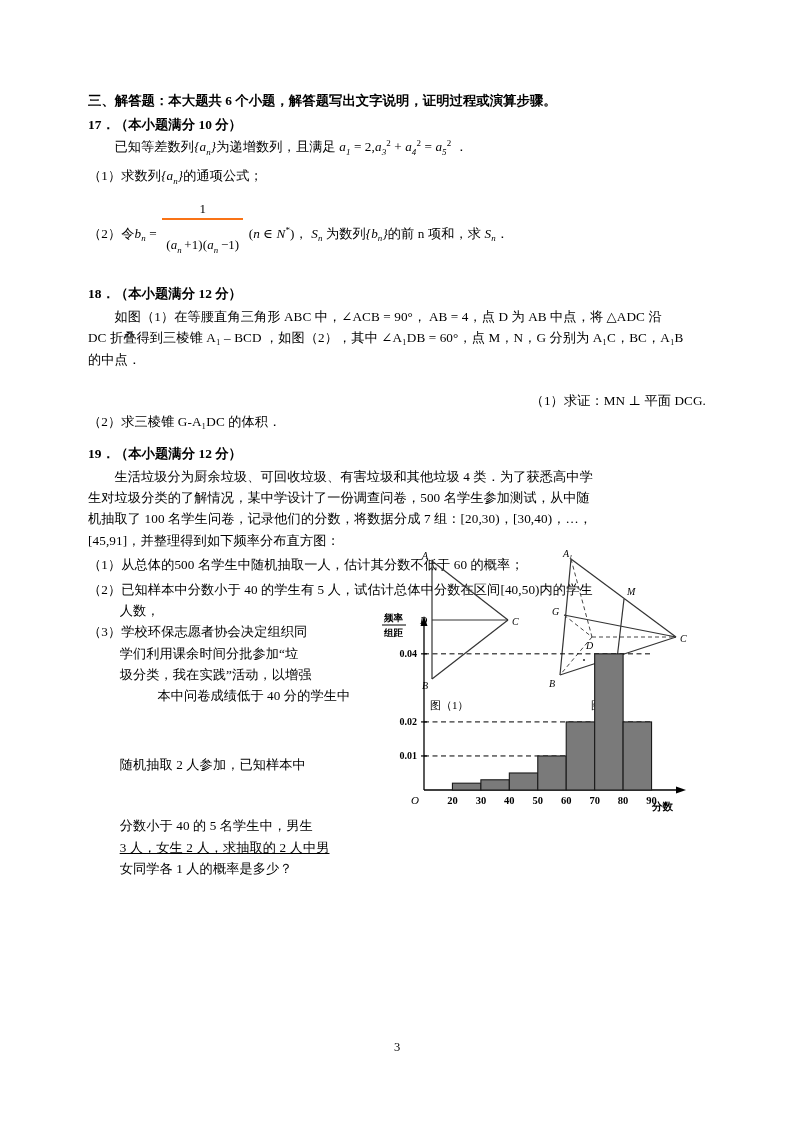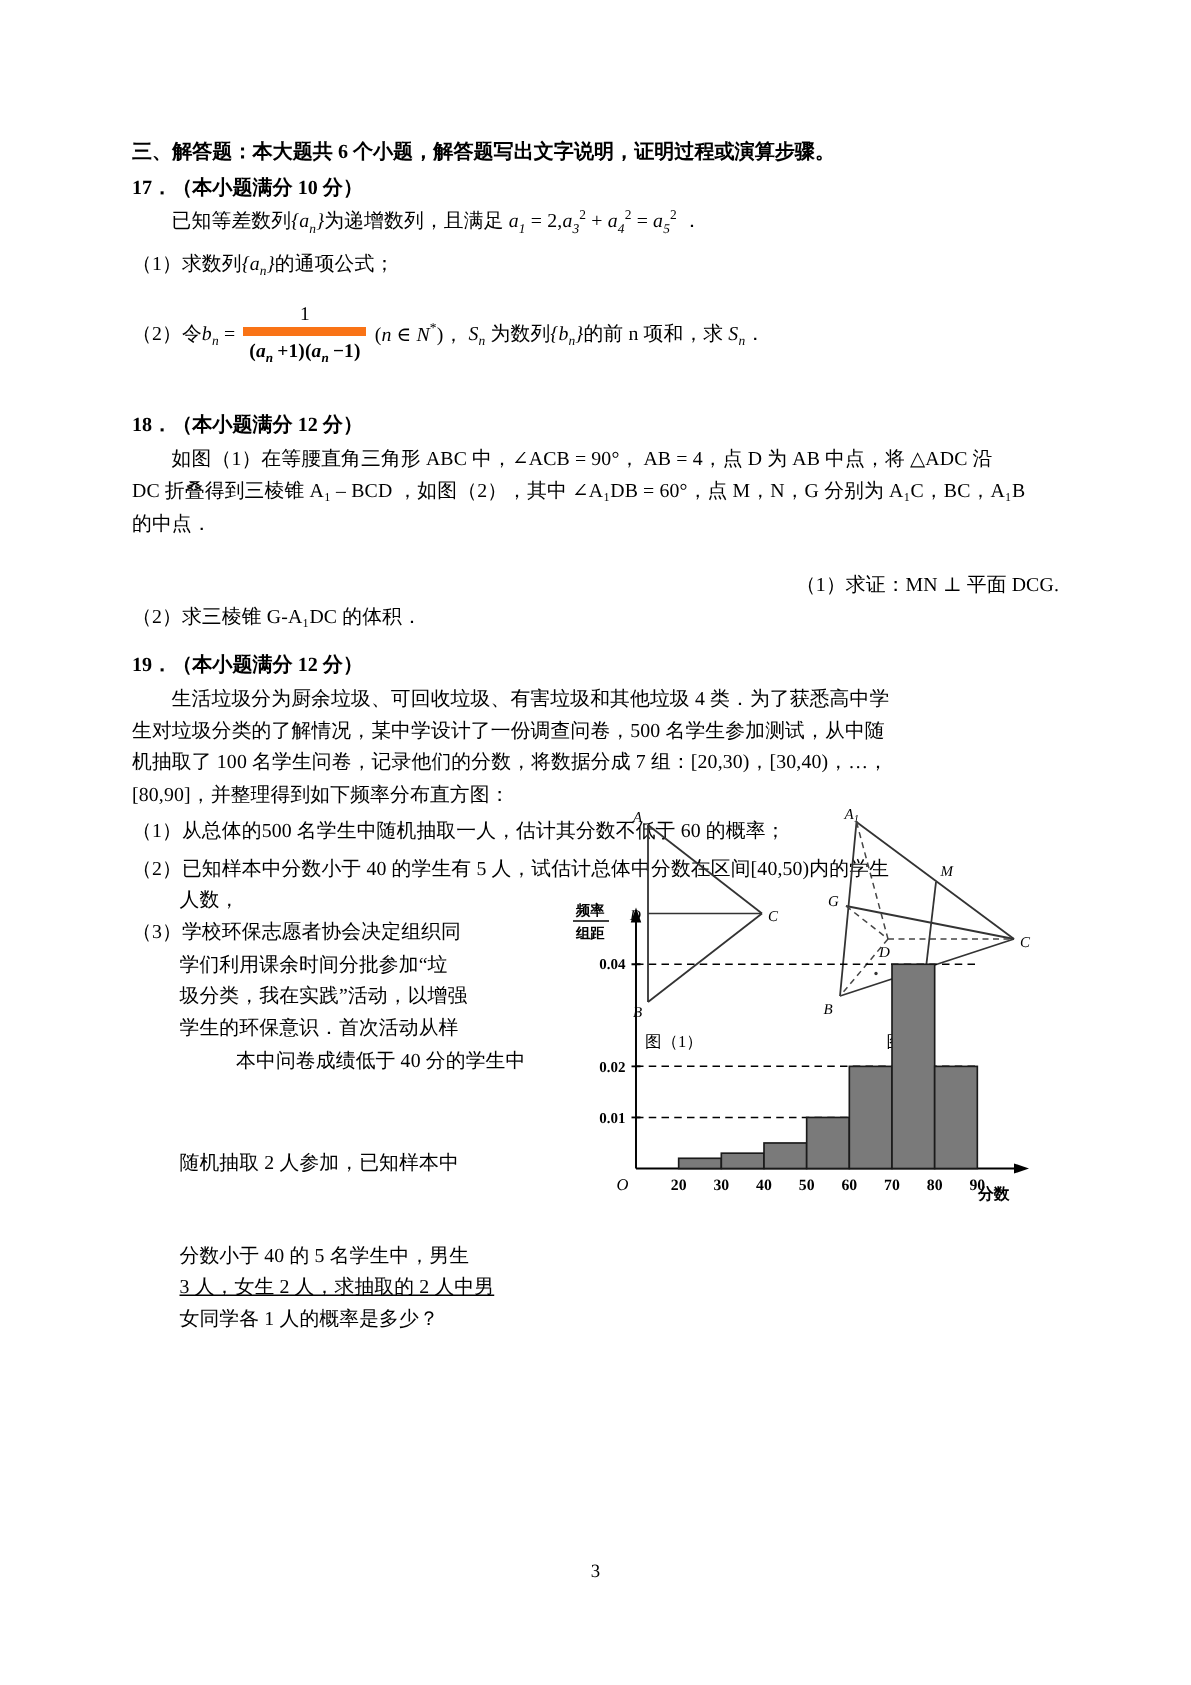--- a/index.html
+++ b/index.html
@@ -59,24 +59,23 @@
     font-size: 0.98em;
     margin: 0 2px;
   }
   .frac .n {
     display: block;
     padding: 0 4px 1px 4px;
     line-height: 1.1;
   }
   .frac .d {
     display: block;
-    border-top: 6px solid #f97316;
-    padding: 2px 4px 0 4px;
+    border-top: 2px solid #f97316;
+    padding: 17px 4px 0 4px;
     line-height: 1.2;
-    font-weight: bold;
   }
   
   .fig-wrap18 {
     position: absolute;
     left: 320px;
     top: 262px;
     width: 300px;
     height: 172px;
   }
   
@@ -212,31 +211,30 @@
       </div>
     </div>
 
     <div class="sp10"></div>
 
     <div class="q-head">19．（本小题满分 12 分）</div>
 
     <div class="line indent2 tight blk">生活垃圾分为厨余垃圾、可回收垃圾、有害垃圾和其他垃圾 4 类．为了获悉高中学</div>
     <div class="line tight">生对垃圾分类的了解情况，某中学设计了一份调查问卷，500 名学生参加测试，从中随</div>
     <div class="line tight">机抽取了 100 名学生问卷，记录他们的分数，将数据分成 7 组：[20,30)，[30,40)，…，</div>
-    <div class="line tight">[80,90]，并整理得到如下频率分布直方图：</div>
+    <div class="line tight">[45,91]，并整理得到如下频率分布直方图：</div>
     <div class="line tight" style="margin-top:3px;">（1）从总体的500 名学生中随机抽取一人，估计其分数不低于 60 的概率；</div>
     <div class="line tight" style="margin-top:3px;">（2）已知样本中分数小于 40 的学生有 5 人，试估计总体中分数在区间[40,50)内的学生</div>
 
     <div class="q19-cols">
       <div class="q19-left">
         <div class="line tight" style="padding-left:2.4em;">人数，</div>
         <div class="line tight">（3）学校环保志愿者协会决定组织同</div>
         <div class="line tight" style="padding-left:2.4em;">学们利用课余时间分批参加“垃</div>
         <div class="line tight" style="padding-left:2.4em;">圾分类，我在实践”活动，以增强</div>
-        <div class="line tight" style="padding-left:2.4em;">学生的环保意识．首次活动从样</div>
         <div class="line tight" style="padding-left:2.4em;text-align:center;">本中问卷成绩低于 40 分的学生中</div>
         <div class="line tight" style="padding-left:2.4em;margin-top:47px;">随机抽取 2 人参加，已知样本中</div>
         <div class="line tight" style="padding-left:2.4em;margin-top:40px;">分数小于 40 的 5 名学生中，男生</div>
         <div class="line tight" style="padding-left:2.4em;text-decoration:underline;">3 人，女生 2 人，求抽取的 2 人中男</div>
         <div class="line tight" style="padding-left:2.4em;">女同学各 1 人的概率是多少？</div>
       </div>
 
       <div class="q19-right">
         <div class="chart-box">
           <svg id="histogram" width="312" height="215" viewBox="0 0 312 215" font-family="Liberation Serif, serif">

